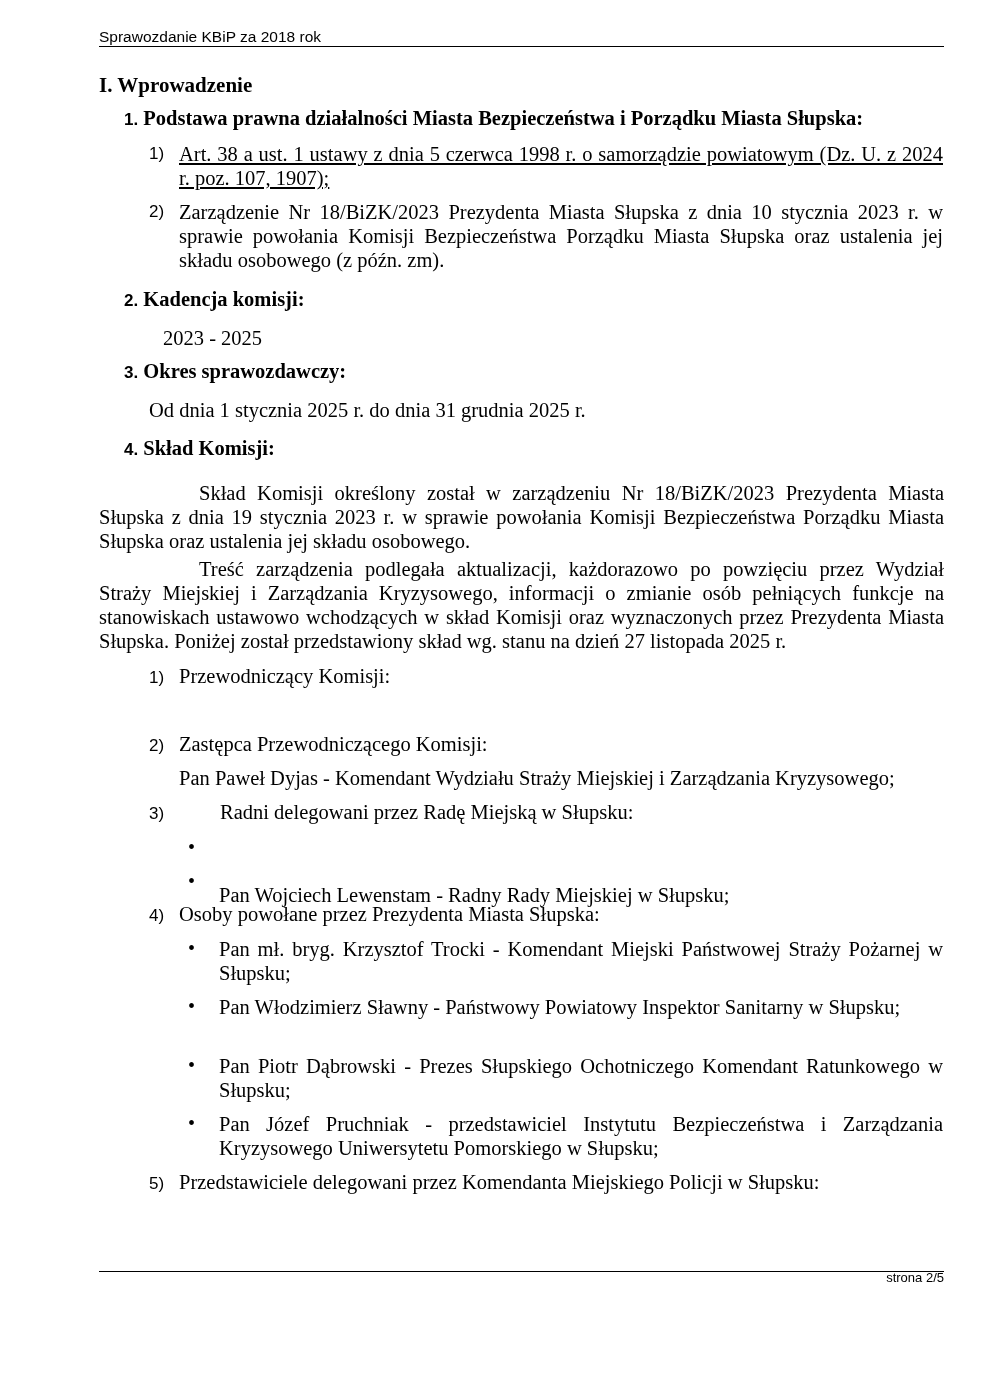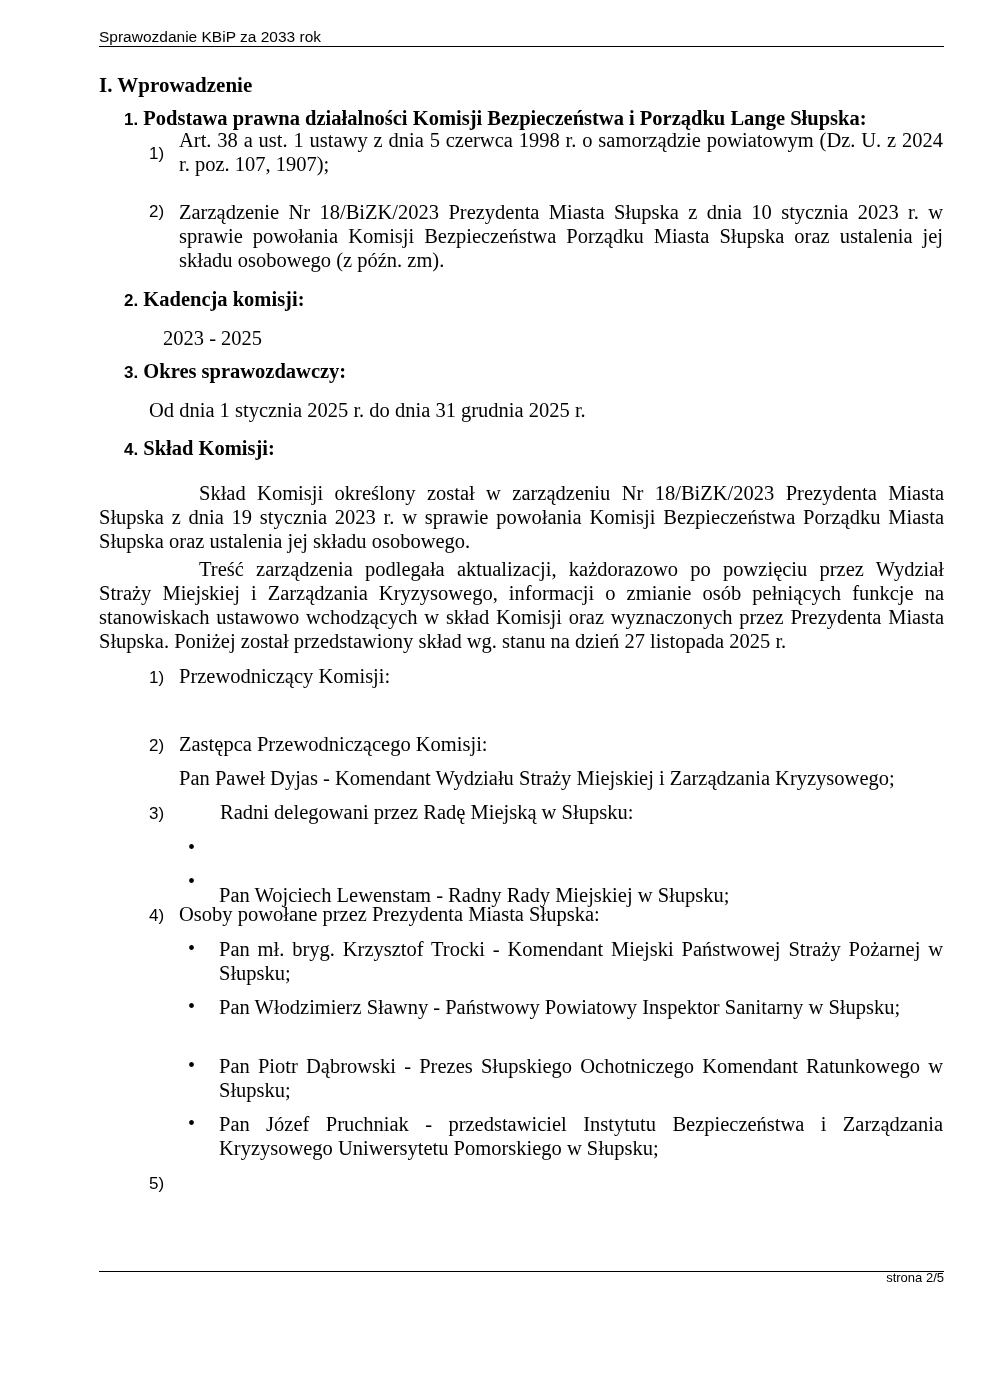--- a/index.html
+++ b/index.html
@@ -22,32 +22,32 @@
   .num-b { font-family: "Liberation Sans", "DejaVu Sans", sans-serif; font-size: 17px; }
   .line { line-height: 24px; }
   .bullet { position: absolute; left: 188px; font-size: 20px; }
 </style>
 </head>
 <body>
 
 <div class="page">
 
   <div class="header">
-    <span class="header-text sans">Sprawozdanie KBiP za 2033 rok</span>
+    <span class="header-text sans">Sprawozdanie KBiP za 2018 rok</span>
   </div>
 
   <div class="abs serif bold" style="left:99px; top:73px; font-size:21px;">I. Wprowadzenie</div>
 
   <div class="abs serif bold" style="left:124px; top:107px;">
     <span class="num-b">1.</span>
-    <span>Podstawa prawna działalności Komisji Bezpieczeństwa i Porządku Lange Słupska:</span>
+    <span>Podstawa prawna działalności Miasta Bezpieczeństwa i Porządku Miasta Słupska:</span>
   </div>
 
   <div class="abs num" style="left:149px; top:144px;">1)</div>
-  <div class="abs serif justify line" style="left:179px; top:128px; width:764px;">Art. 38 a ust. 1 ustawy z dnia 5 czerwca 1998 r. o samorządzie powiatowym (Dz. U. z 2024 r. poz. 107, 1907);</div>
+  <div class="abs serif justify line" style="left:179px; top:142px; width:764px;text-decoration:underline;">Art. 38 a ust. 1 ustawy z dnia 5 czerwca 1998 r. o samorządzie powiatowym (Dz. U. z 2024 r. poz. 107, 1907);</div>
 
   <div class="abs num" style="left:149px; top:202px;">2)</div>
   <div class="abs serif justify line" style="left:179px; top:200px; width:764px;">Zarządzenie Nr 18/BiZK/2023 Prezydenta Miasta Słupska z dnia 10 stycznia 2023 r. w sprawie powołania Komisji Bezpieczeństwa Porządku Miasta Słupska oraz ustalenia jej składu osobowego (z późn. zm).</div>
 
   <div class="abs serif bold" style="left:124px; top:288px;">
     <span class="num-b">2.</span>
     <span>Kadencja komisji:</span>
   </div>
   <div class="abs serif" style="left:163px; top:327px;">2023 - 2025</div>
 
@@ -89,16 +89,17 @@
   <span class="bullet serif" style="top:995px;">•</span>
   <div class="abs serif justify line" style="left:219px; top:995px; width:724px;">Pan Włodzimierz Sławny - Państwowy Powiatowy Inspektor Sanitarny w Słupsku;</div>
 
   <span class="bullet serif" style="top:1054px;">•</span>
   <div class="abs serif justify line" style="left:219px; top:1054px; width:724px;">Pan Piotr Dąbrowski - Prezes Słupskiego Ochotniczego Komendant Ratunkowego w Słupsku;</div>
 
   <span class="bullet serif" style="top:1112px;">•</span>
   <div class="abs serif justify line" style="left:219px; top:1112px; width:724px;">Pan Józef Pruchniak - przedstawiciel Instytutu Bezpieczeństwa i Zarządzania Kryzysowego Uniwersytetu Pomorskiego w Słupsku;</div>
 
   <div class="abs num" style="left:149px; top:1174px;">5)</div>
+  <div class="abs serif" style="left:179px; top:1171px;">Przedstawiciele delegowani przez Komendanta Miejskiego Policji w Słupsku:</div>
 
   <div class="footer-line"></div>
   <div class="footer-text sans">strona 2/5</div>
 </div>
 
 </body></html>

